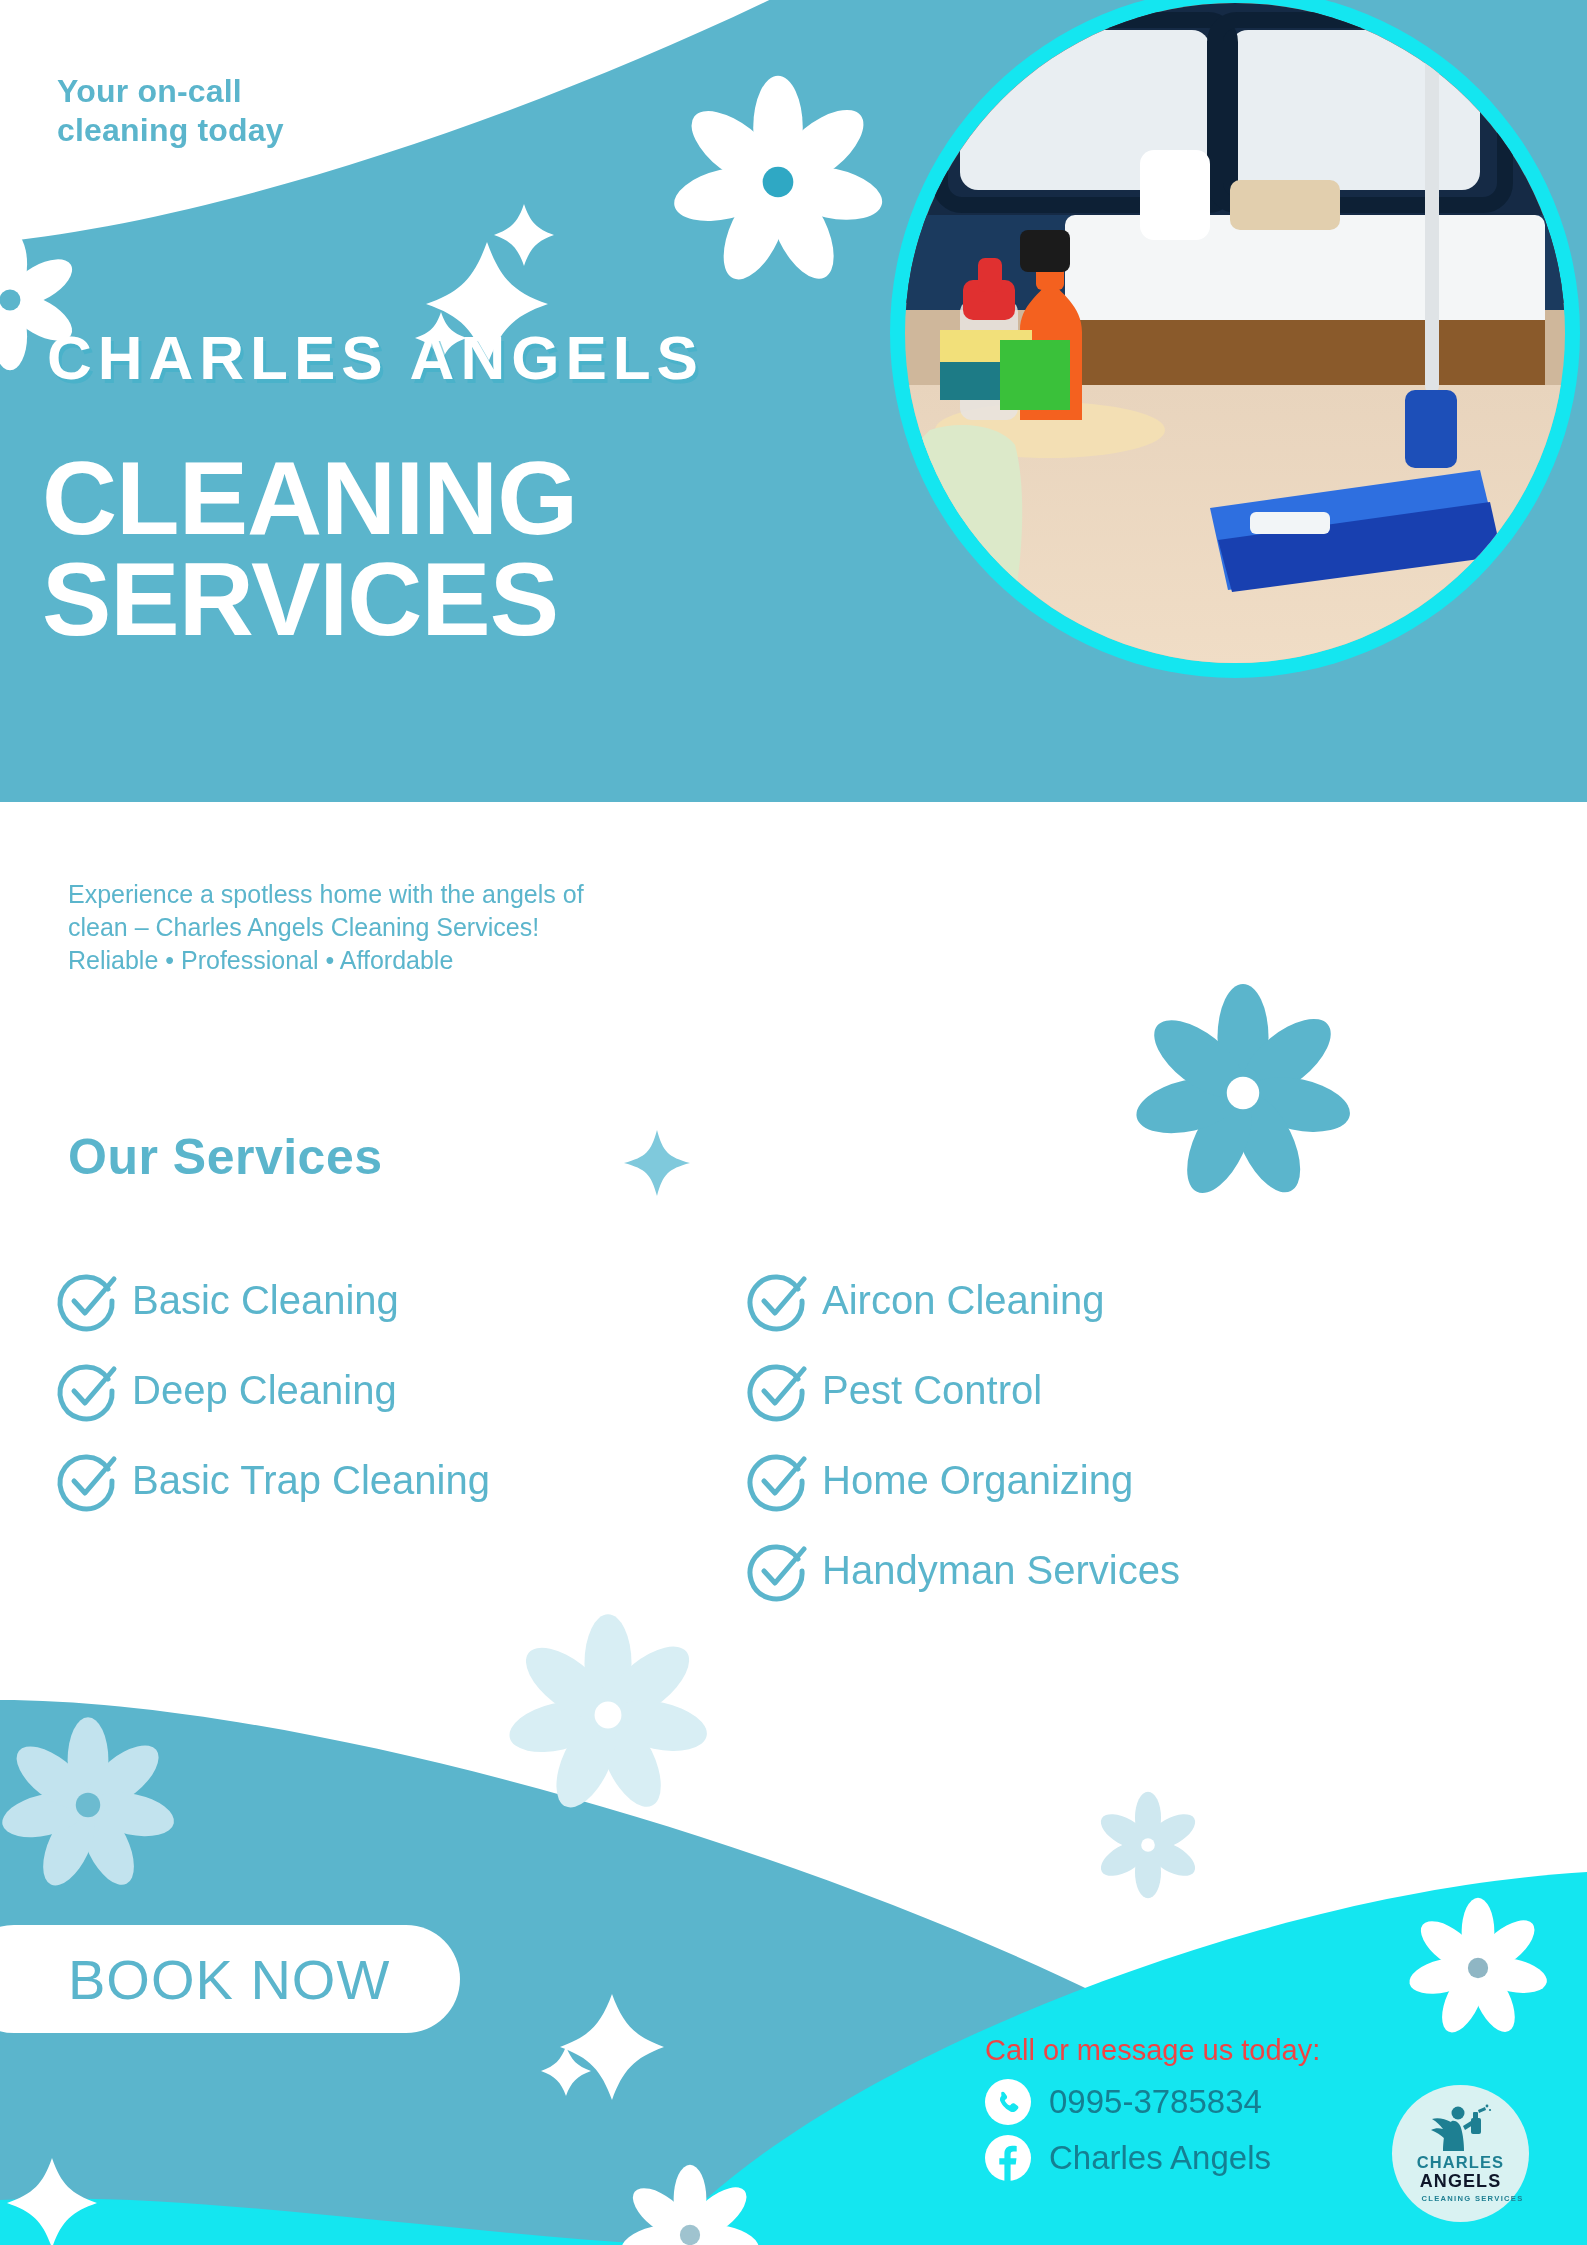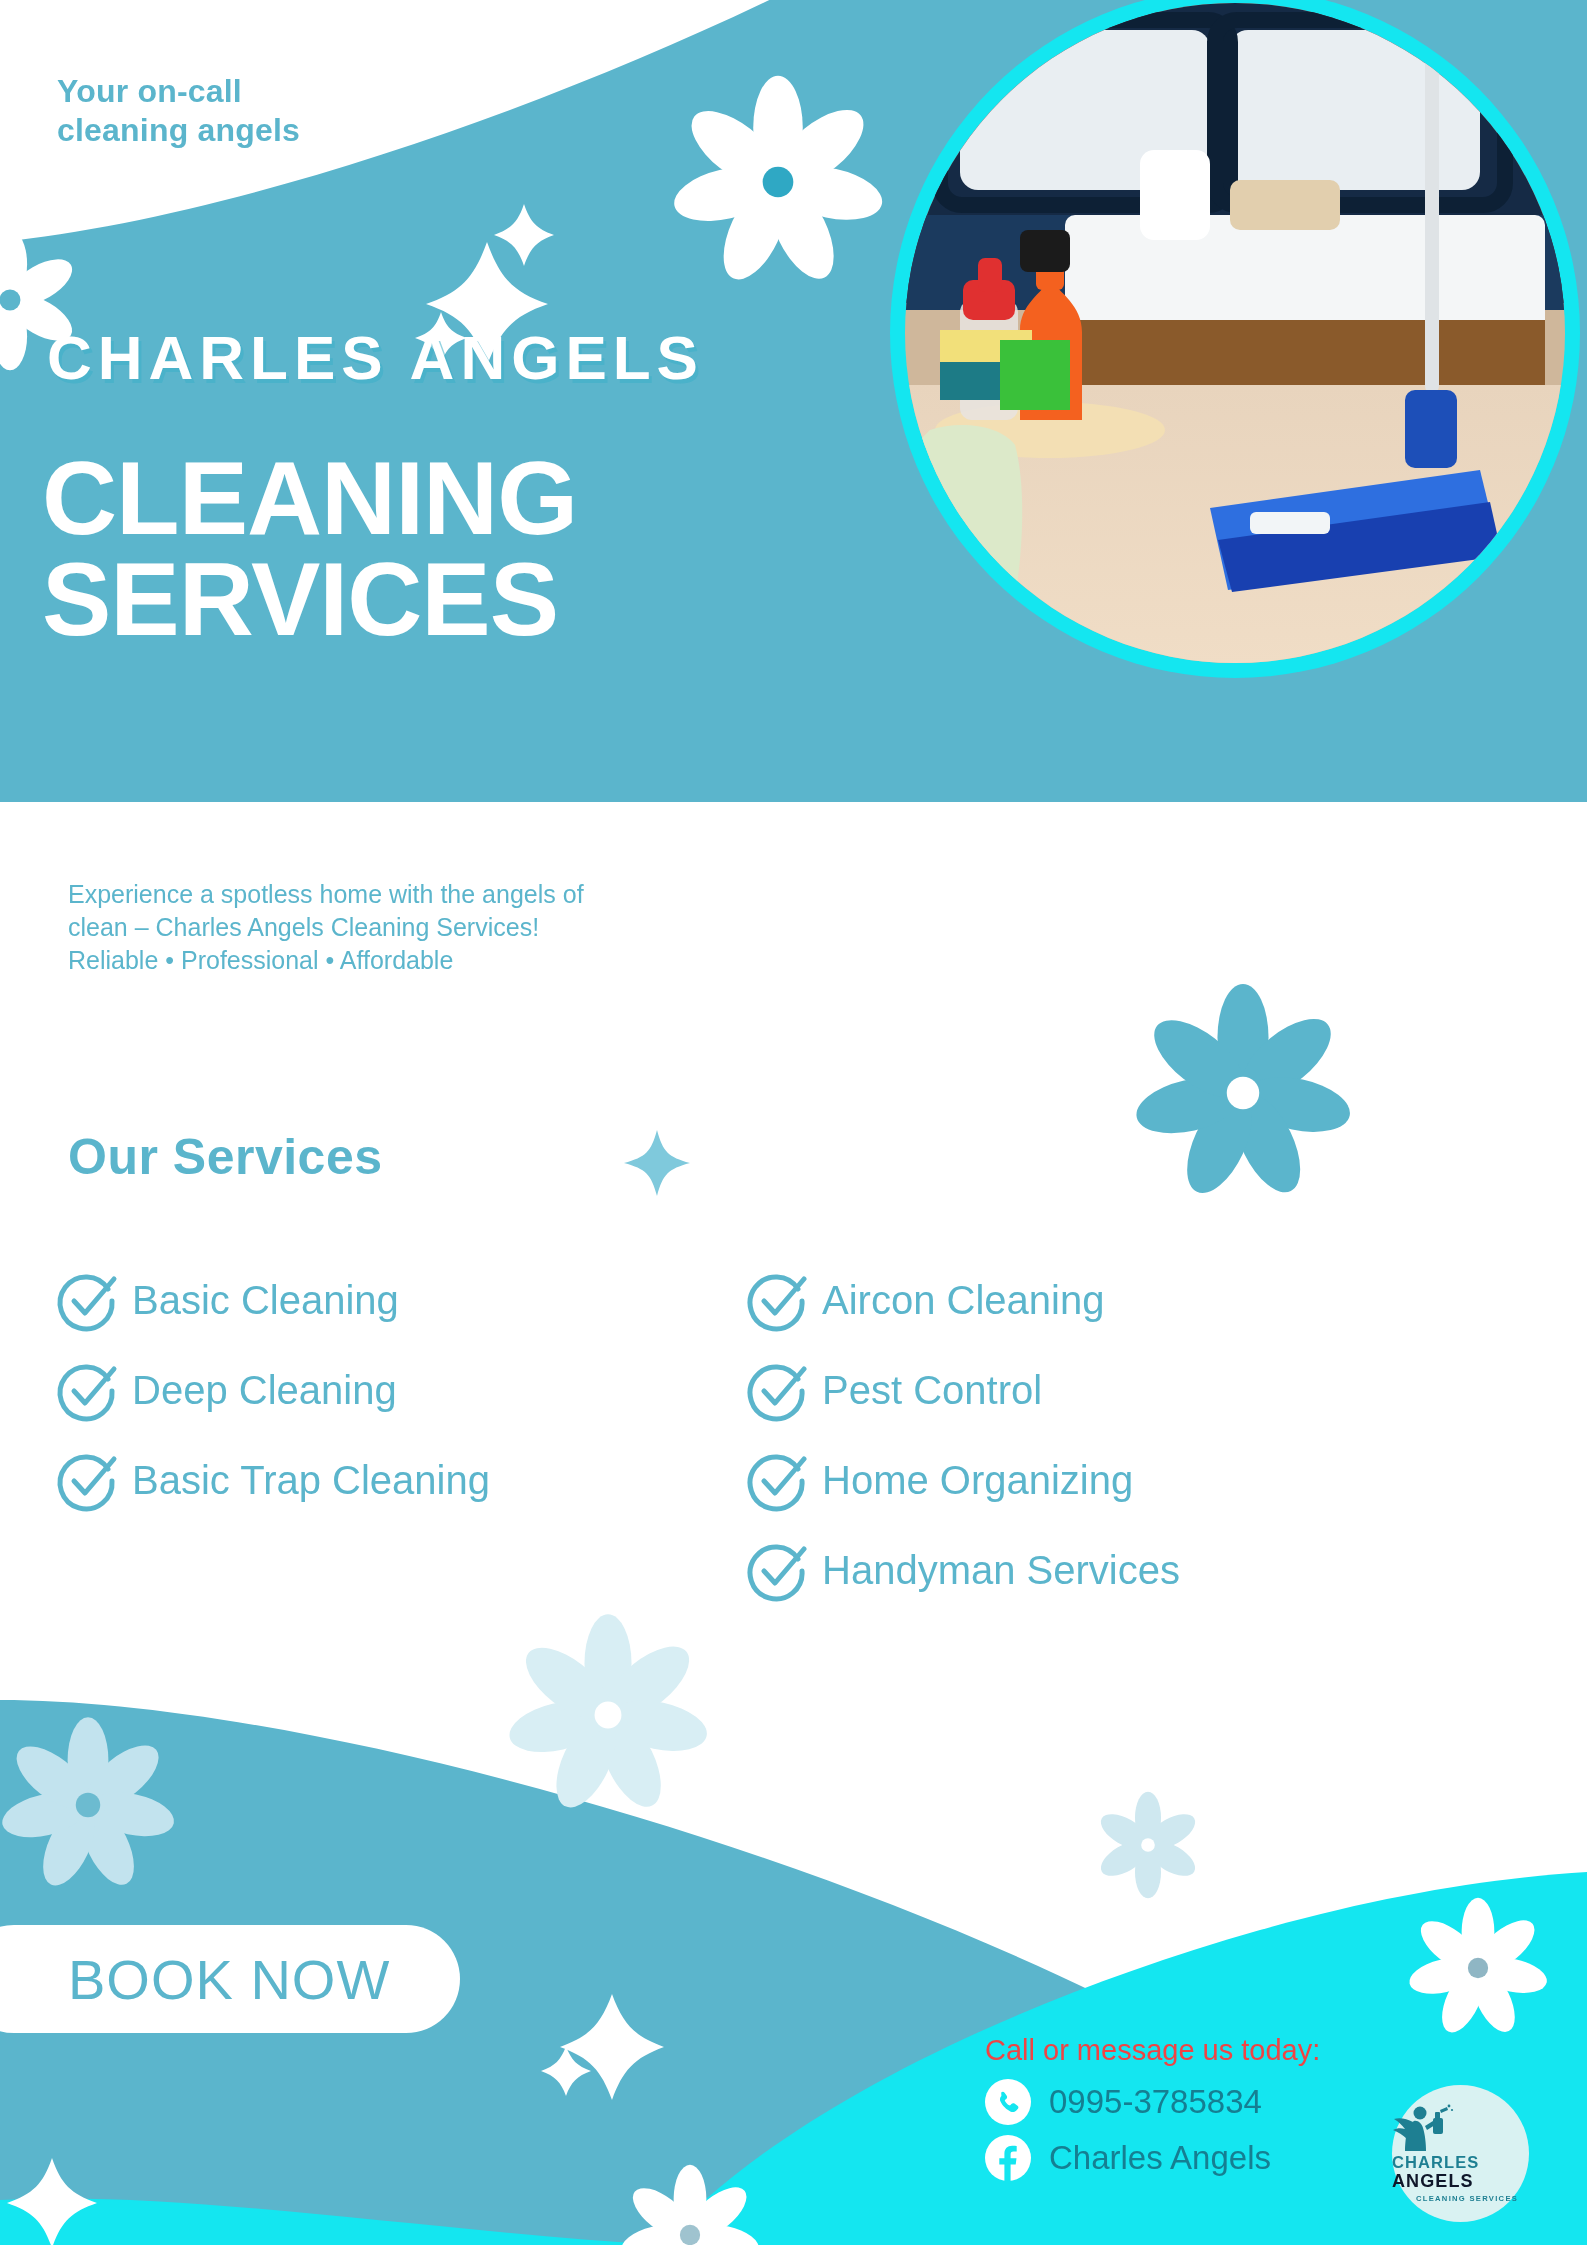--- a/index.html
+++ b/index.html
@@ -65,21 +65,21 @@
   #contact{position:absolute;left:985px;top:2034px;z-index:9;width:420px;}
   #contact .cta{color:#ef4444;font-size:29px;margin-bottom:12px;text-align:left;}
   .crow{display:flex;align-items:center;gap:18px;margin-top:10px;}
   .crow .ctext{color:#157F92;font-size:33px;white-space:nowrap;}
   .cicon{flex:0 0 auto;width:46px;height:46px;}
 
   
   #logo{
     position:absolute;left:1392px;top:2085px;width:137px;height:137px;
     border-radius:50%;background:#D9F2F2;z-index:9;
-    display:flex;flex-direction:column;justify-content:center;
+    display:flex;flex-direction:column;align-items:center;justify-content:center;
   }
   #logo .angel{width:62px;height:48px;margin-bottom:2px;}
   #logo .l1{color:#1E7F92;font-size:16.5px;font-weight:bold;letter-spacing:1.1px;line-height:1.08;}
   #logo .l2{color:#0f172a;font-size:18px;font-weight:bold;letter-spacing:1.1px;line-height:1.08;}
   #logo .l3{color:#1E7F92;font-size:7.6px;font-weight:bold;letter-spacing:1.3px;margin-top:3px;margin-left:24px;}
 </style>
 </head>
 <body>
 
 <div id="poster">
@@ -253,21 +253,21 @@
       <g fill="#ffffff">
         <path d="M612,1994 C623,2024 634,2036 664,2047 C634,2058 623,2070 612,2100 C601,2070 590,2058 560,2047 C590,2036 601,2024 612,1994 Z"></path>
         <path d="M566,2046 C571,2060 577,2066 591,2071 C577,2076 571,2082 566,2096 C561,2082 555,2076 541,2071 C555,2066 561,2060 566,2046 Z"></path>
         <path d="M52,2158 C61,2184 71,2194 97,2203 C71,2212 61,2222 52,2248 C43,2222 33,2212 7,2203 C33,2194 43,2184 52,2158 Z"></path>
       </g>
     </svg>
   </div>
 
   <div id="tagline">
     <div>Your on-call</div>
-    <div>cleaning angels</div>
+    <div>cleaning today</div>
   </div>
 
   <div id="brandline">CHARLES ANGELS</div>
 
   <div id="headline">
     <div>CLEANING</div>
     <div>SERVICES</div>
   </div>
 
   <div id="intro">

